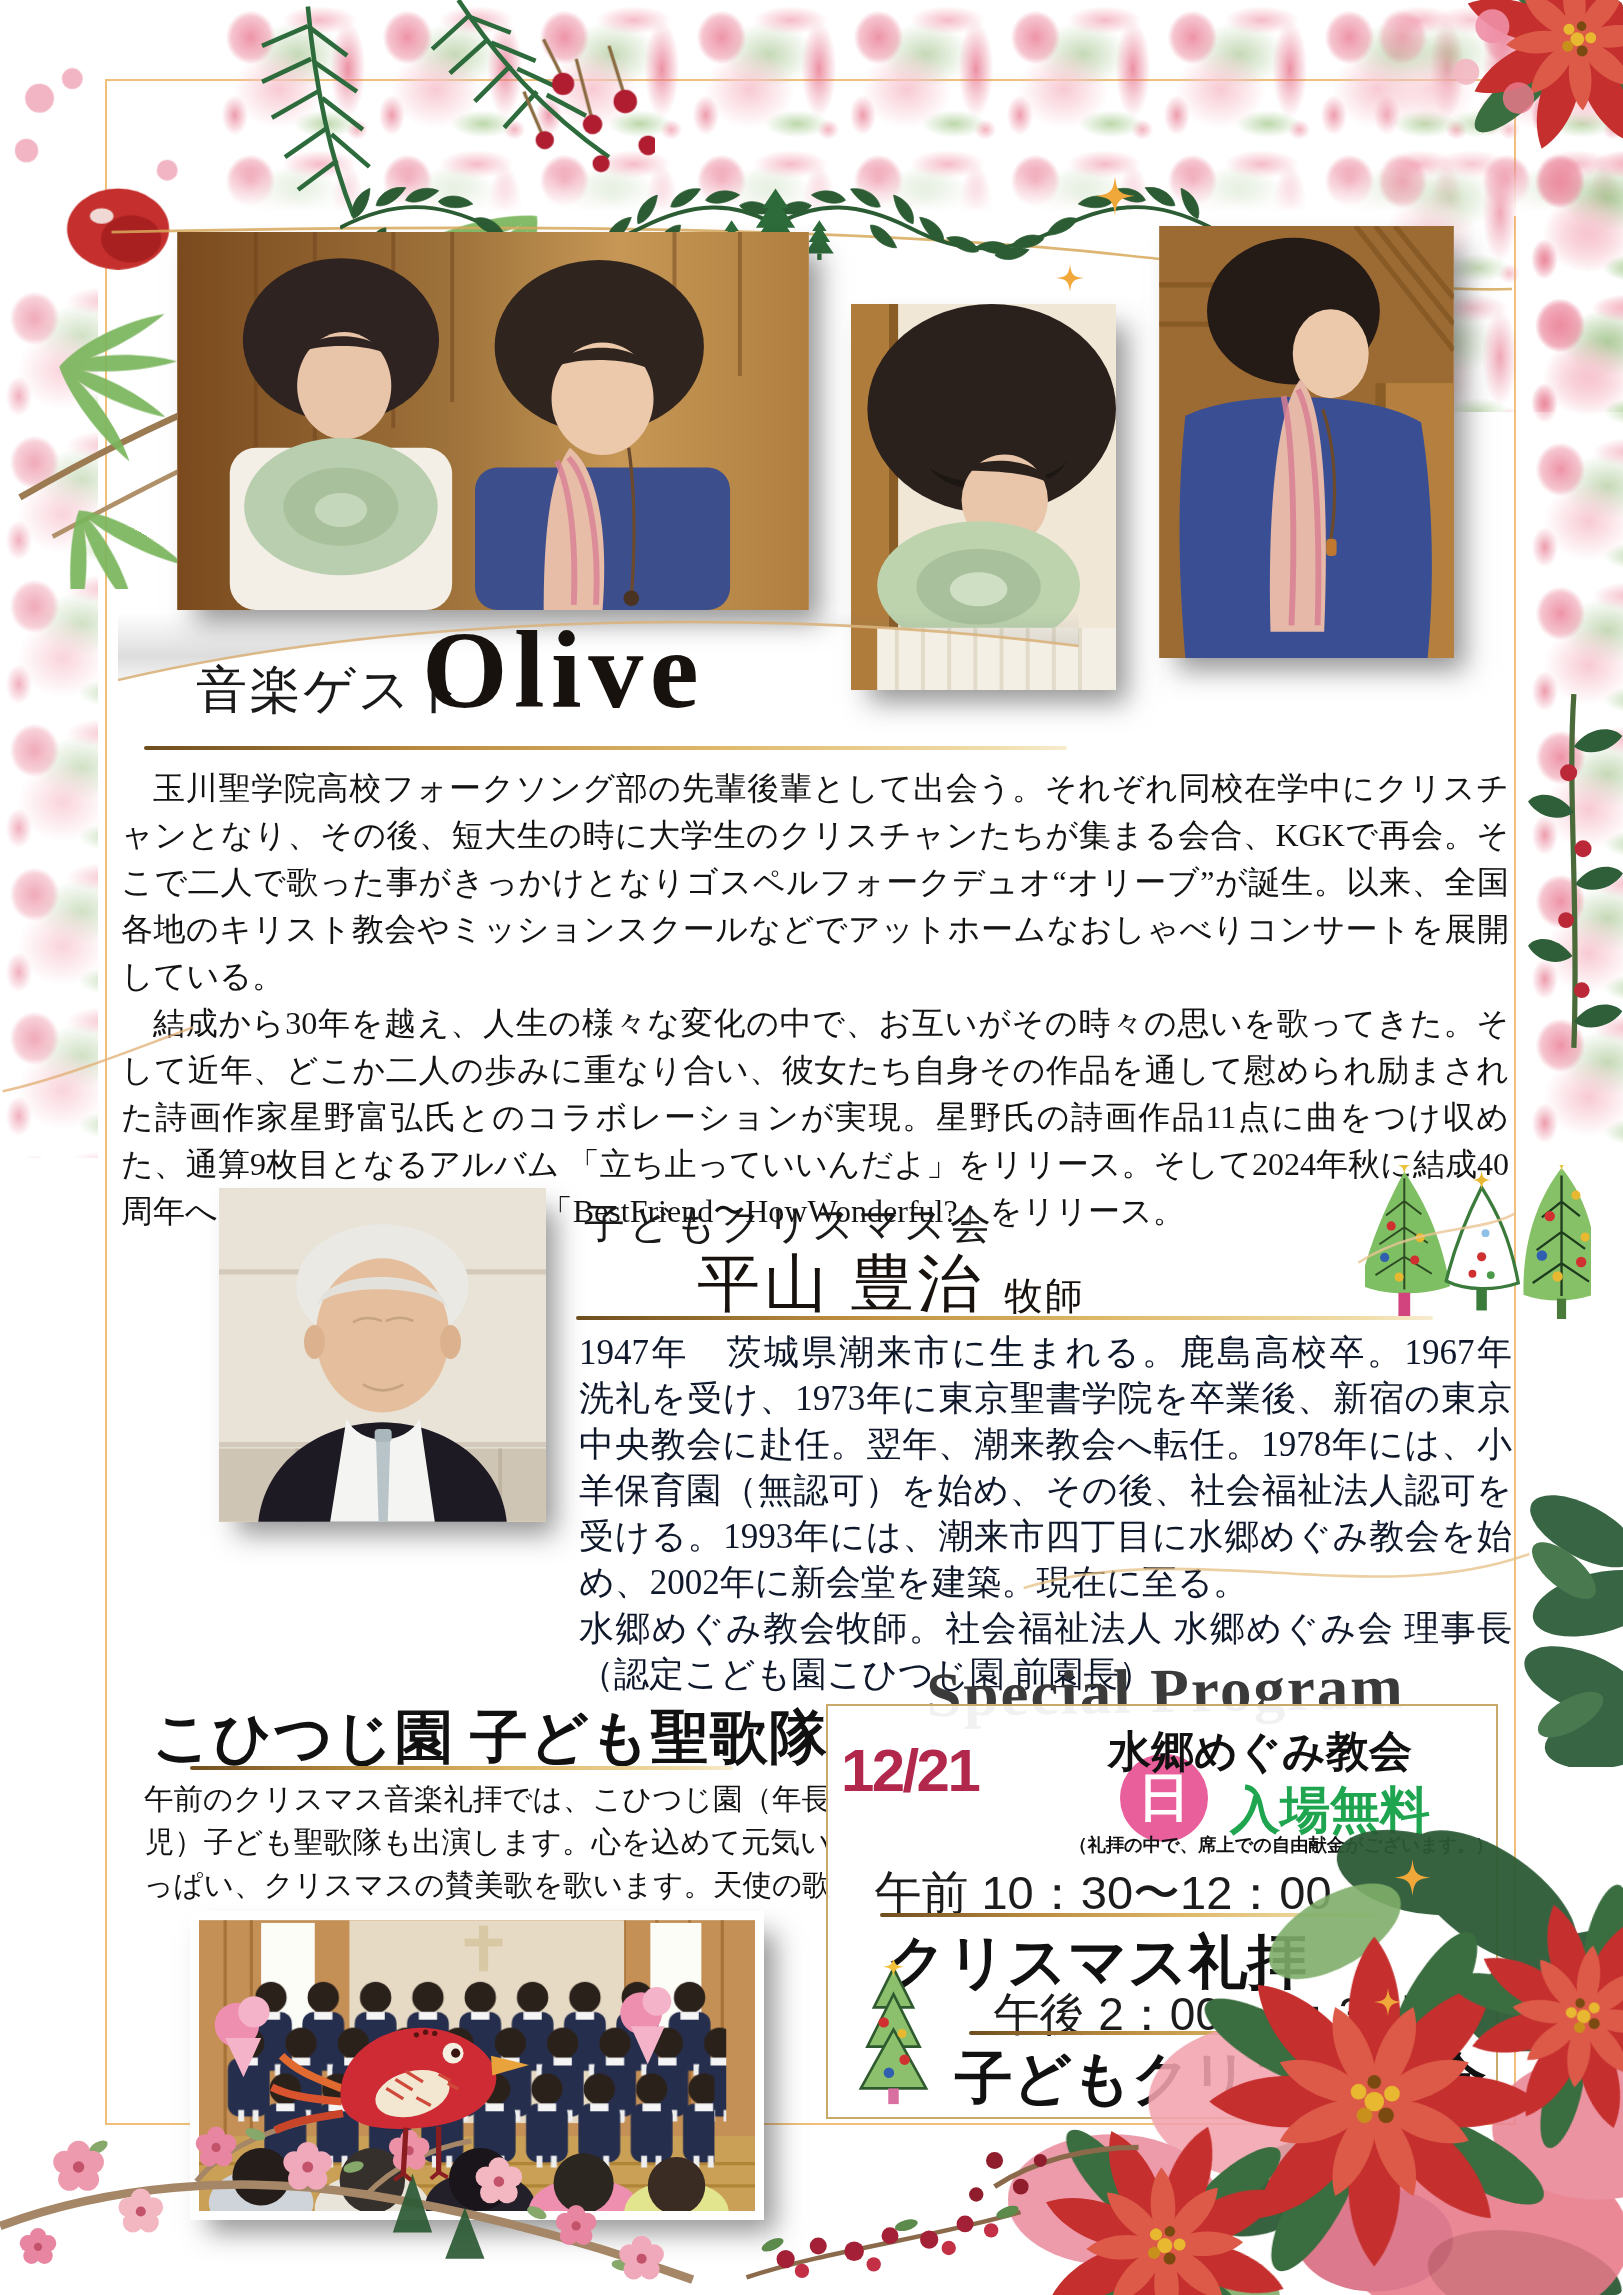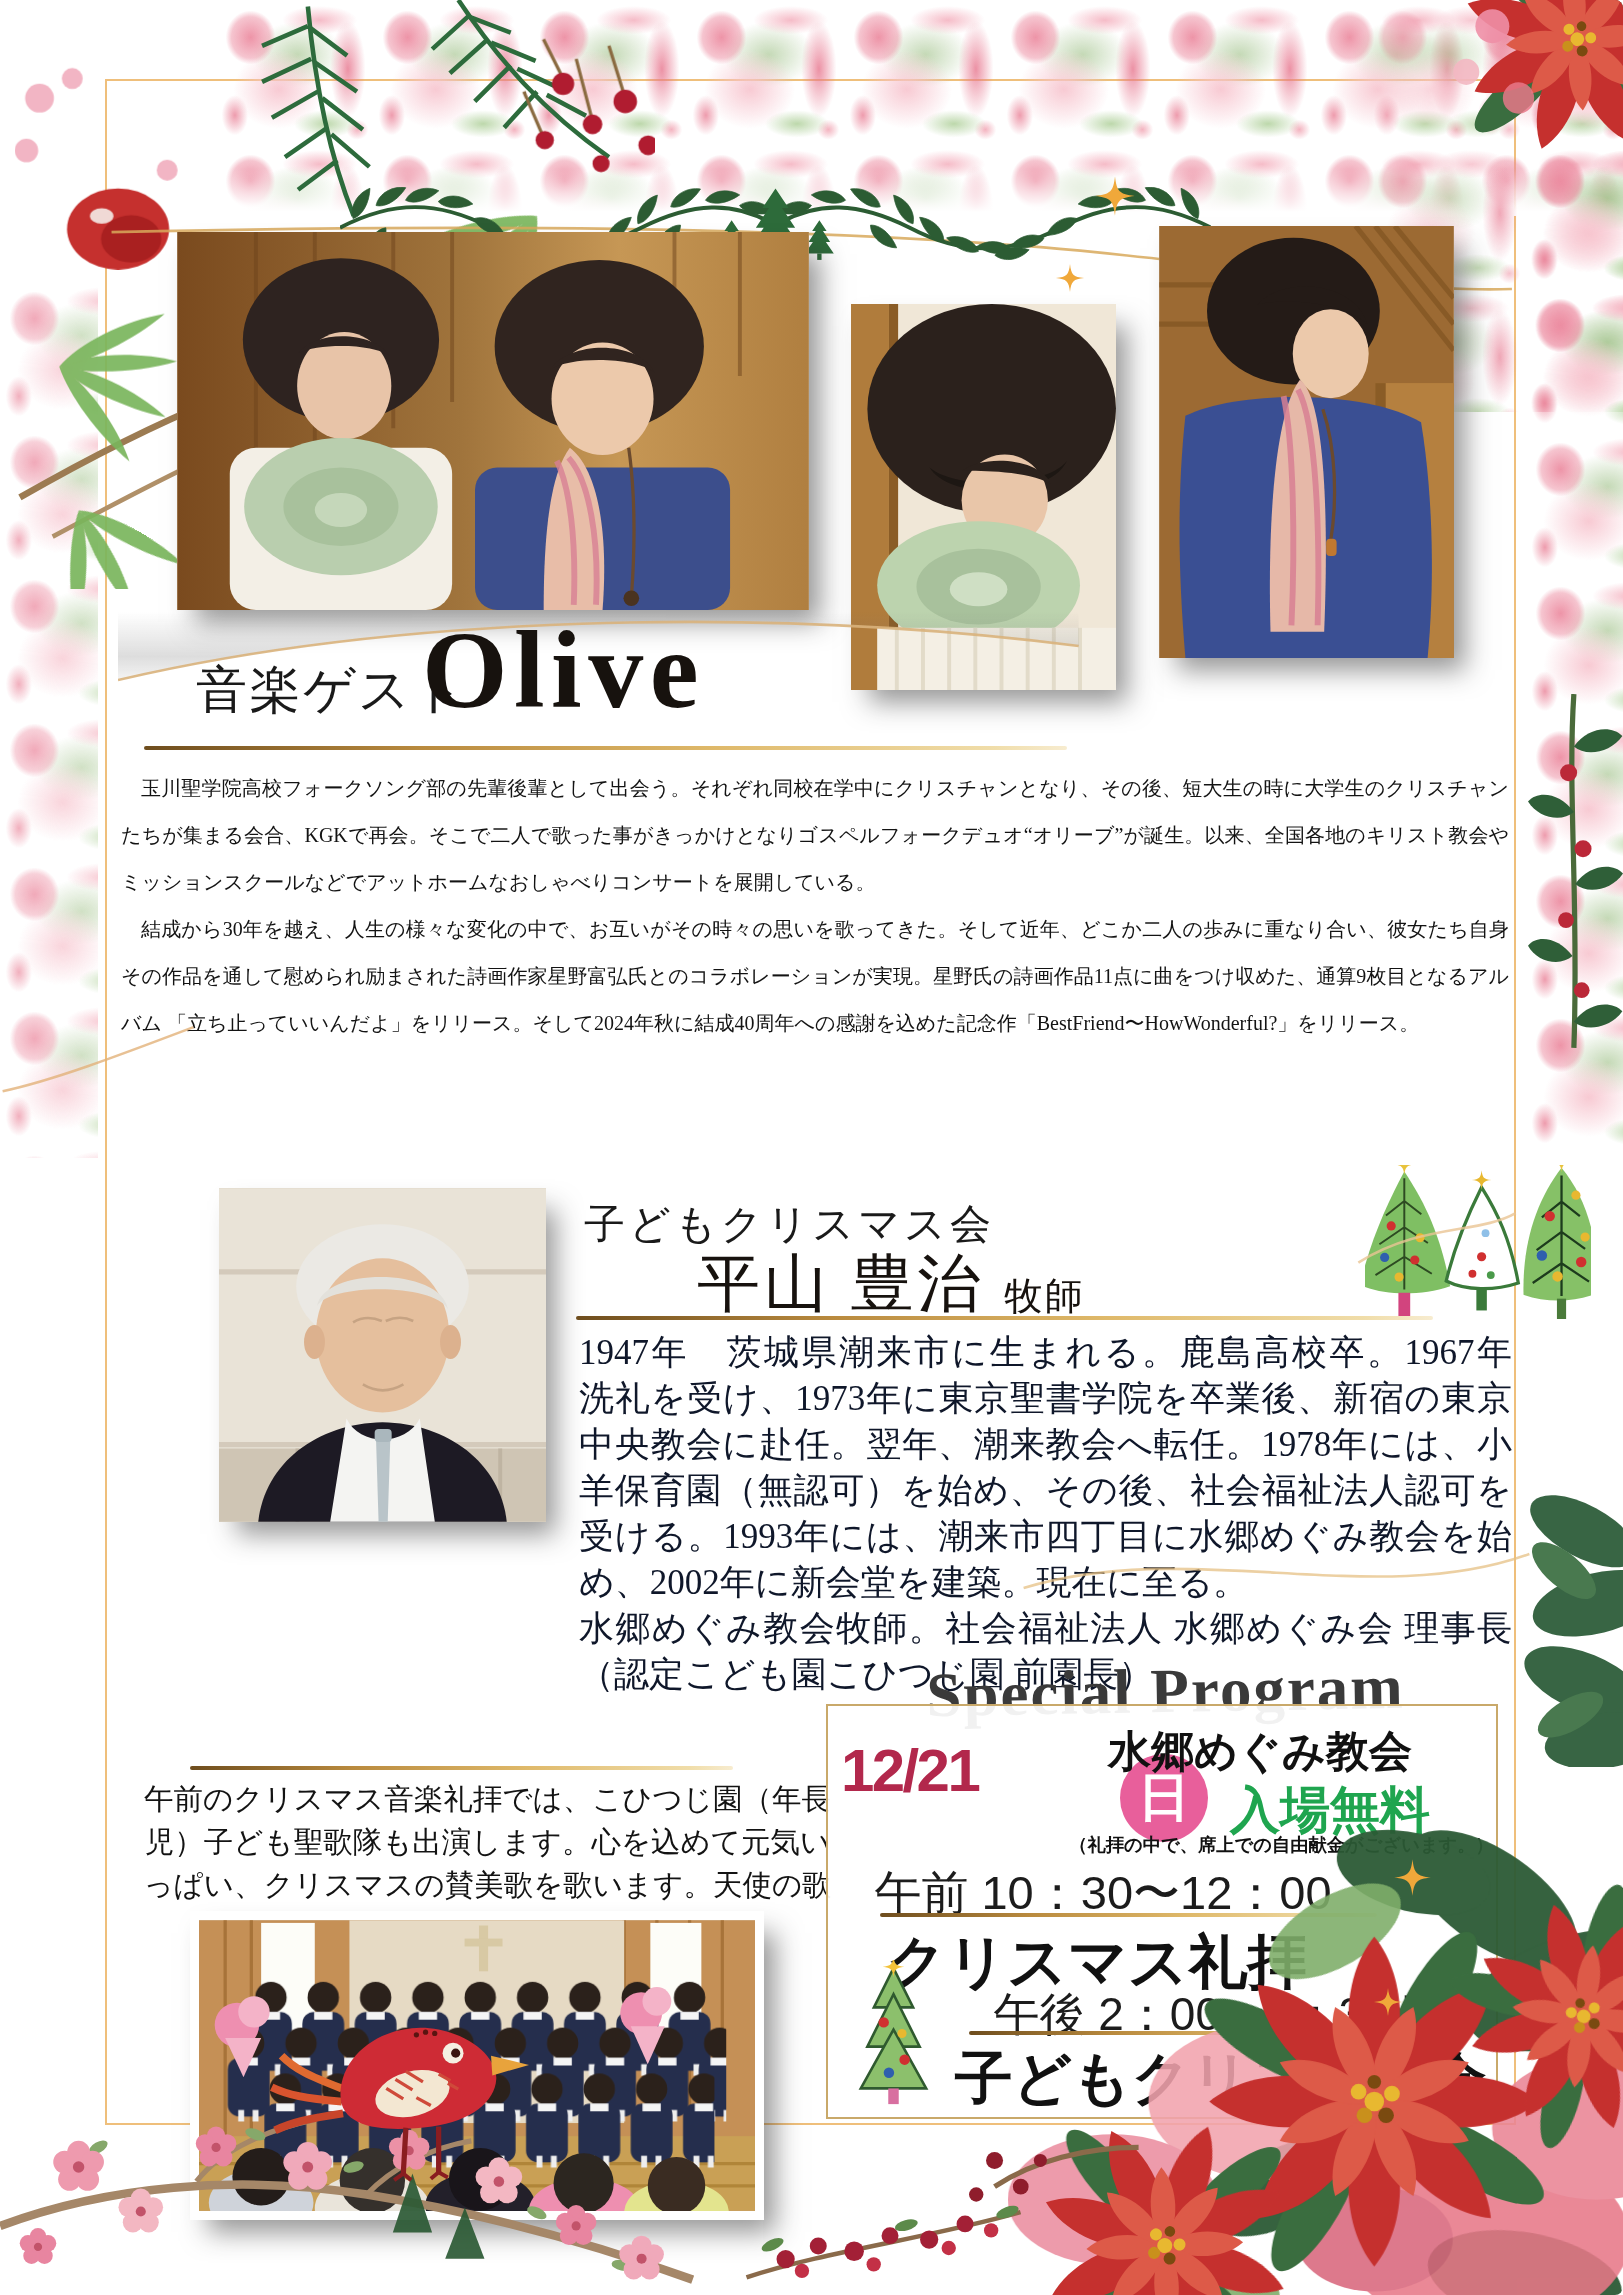--- a/index.html
+++ b/index.html
@@ -26,21 +26,21 @@
 
   .gold-line{height:3.9px;border-radius:2px;
     background:linear-gradient(90deg,#6e4d1e,#b98a3e 30%,#dfb96a 62%,#f0dda9 92%,#f7ecd0);}
 
   .photo{position:absolute;overflow:hidden;background:#d8cdbd;
          box-shadow:14.4px 17px 25px -3.9px rgba(45,45,45,.5);}
   .photo-choir{border:9.2px solid #ffffff;}
 
   .olive-label{position:absolute;left:196px;top:656px;font-size:51px;letter-spacing:2.6px;color:#1a1a1a;}
   .olive-name{position:absolute;left:422px;top:607px;font-size:110px;font-weight:bold;letter-spacing:6.5px;color:#17120e;}
-  .intro{position:absolute;left:121px;top:765px;width:1388px;font-size:20px;line-height:47px;text-align:justify;color:#131313;}
+  .intro{position:absolute;left:121px;top:765px;width:1388px;font-size:32px;line-height:47px;text-align:justify;color:#131313;}
   .intro p{margin:0;text-indent:1em;}
 
   .bible-label{position:absolute;left:584px;top:1197px;font-size:41px;letter-spacing:3.9px;color:#1a1a1a;}
   .bible-name-row{position:absolute;left:697px;top:1241px;display:flex;align-items:flex-end;color:#17120e;}
   .bible-speaker{font-size:63px;letter-spacing:3.9px;}
   .bible-speaker-title{font-size:38px;margin-left:20px;padding-bottom:5.2px;letter-spacing:2.6px;}
   .bio{position:absolute;left:579px;top:1330px;width:933px;font-size:35px;line-height:46px;text-align:justify;color:#0f172a;}
   .bio p{margin:0;}
 
   .choir-heading{position:absolute;left:124px;top:1699px;width:733px;text-align:center;
@@ -450,20 +450,21 @@
       <ellipse cx="140" cy="170" rx="100" ry="46" transform="rotate(-14 140 170)"></ellipse>
       <ellipse cx="120" cy="290" rx="96" ry="44" transform="rotate(22 120 290)"></ellipse>
       <ellipse cx="150" cy="380" rx="90" ry="42" transform="rotate(-8 150 380)"></ellipse>
     </g>
     <g fill="#49794f">
         <ellipse cx="90" cy="120" rx="60" ry="26" transform="rotate(40 90 120)"></ellipse>
         <ellipse cx="100" cy="340" rx="56" ry="24" transform="rotate(-30 100 340)"></ellipse>
       </g>
   </svg>
 
+  <div class="choir-heading">こひつじ園 子ども聖歌隊</div>
   <div class="abs gold-line" style="left:190px;top:1766px;width:543px;"></div>
   <div class="choir-desc">午前のクリスマス音楽礼拝では、こひつじ園（年長児）子ども聖歌隊も出演します。心を込めて元気いっぱい、クリスマスの賛美歌を歌います。天使の歌声です♪</div>
 
   <div class="photo photo-choir" style="left:190px;top:1911px;width:556px;height:291px;">
     <svg width="556" height="291" viewBox="0 0 850 444">
       <defs>
         <pattern id="kid" width="80" height="160" patternUnits="userSpaceOnUse">
           <circle cx="40" cy="30" r="24" fill="#2b211b"></circle>
           <rect x="8" y="52" width="64" height="90" rx="18" fill="#252e4d"></rect>
           <rect x="26" y="52" width="28" height="12" fill="#f5f5f5"></rect>

